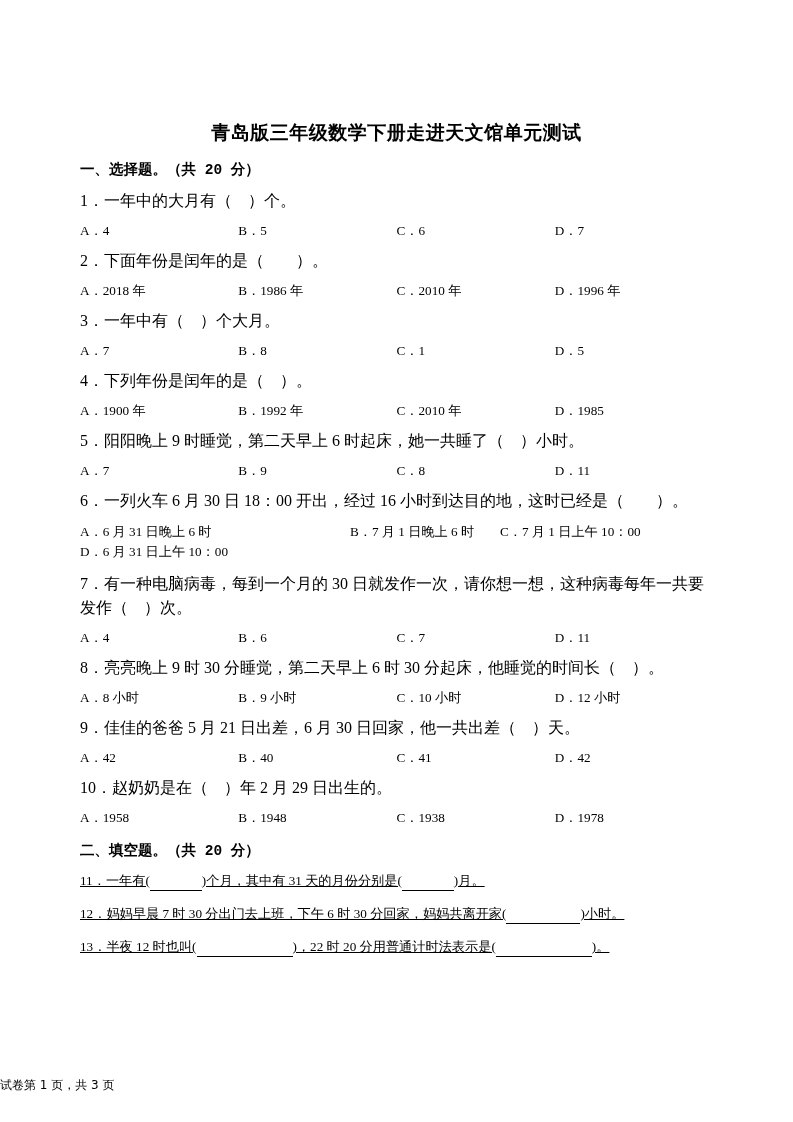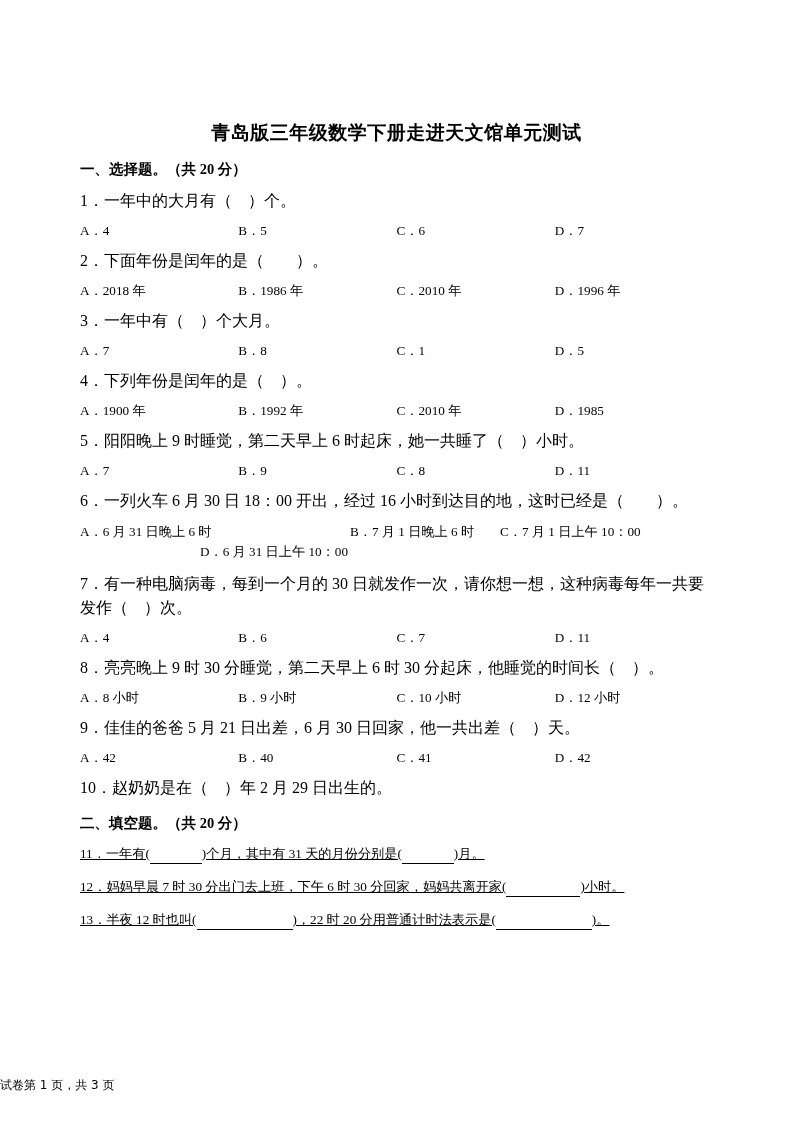--- a/index.html
+++ b/index.html
@@ -22,21 +22,21 @@
   }
   .doc-title {
     text-align: center;
     font-family: Liberation Sans, sans-serif;
     font-weight: bold;
     font-size: 19px;
     letter-spacing: 0.5px;
     margin: 24px 0 14px 0;
   }
   .section-head {
-    font-family: Liberation Serif, serif;
+    font-family: Liberation Mono, monospace;
     font-weight: bold;
     font-size: 14.5px;
     margin: 14px 0 10px 0;
   }
   .q-text {
     font-size: 16px;
     line-height: 1.5;
     margin: 0 0 9px 0;
   }
   .opts {
@@ -50,21 +50,21 @@
     padding-right: 0;
   }
   .opts-free {
     font-size: 13.2px;
     line-height: 1.55;
     margin: 0 0 9px 0;
   }
   .opt-a-long { display: inline-block; width: 270px; }
   .opt-b-long { display: inline-block; width: 150px; }
   .opt-c-long { display: inline-block; }
-  .opt-d-long { display: inline-block; margin-left: 120px; }
+  .opt-d-long { display: inline-block; }
   .fill-line {
     font-size: 13.2px;
     line-height: 1.6;
     margin: 0 0 12px 0;
     text-decoration: underline;
   }
   .blank {
     display: inline-block;
     border-bottom: 1px solid #000;
     min-width: 52px;
@@ -156,20 +156,26 @@
 
   <div class="q-text">9．佳佳的爸爸 5 月 21 日出差，6 月 30 日回家，他一共出差（　）天。</div>
   <div class="opts">
     <span class="opt">A．42</span>
     <span class="opt">B．40</span>
     <span class="opt">C．41</span>
     <span class="opt">D．42</span>
   </div>
 
   <div class="q-text">10．赵奶奶是在（　）年 2 月 29 日出生的。</div>
+  <div class="opts">
+    <span class="opt">A．1958</span>
+    <span class="opt">B．1948</span>
+    <span class="opt">C．1938</span>
+    <span class="opt">D．1978</span>
+  </div>
 
   <div class="section-head">二、填空题。（共 20 分）</div>
 
   <div class="fill-line">
     <span>11．一年有(</span><span class="blank"></span><span>)个月，其中有 31 天的月份分别是(</span><span class="blank"></span><span>)月。</span>
   </div>
 
   <div class="fill-line">
     <span>12．妈妈早晨 7 时 30 分出门去上班，下午 6 时 30 分回家，妈妈共离开家(</span><span class="blank wide"></span><span>)小时。</span>
   </div>

